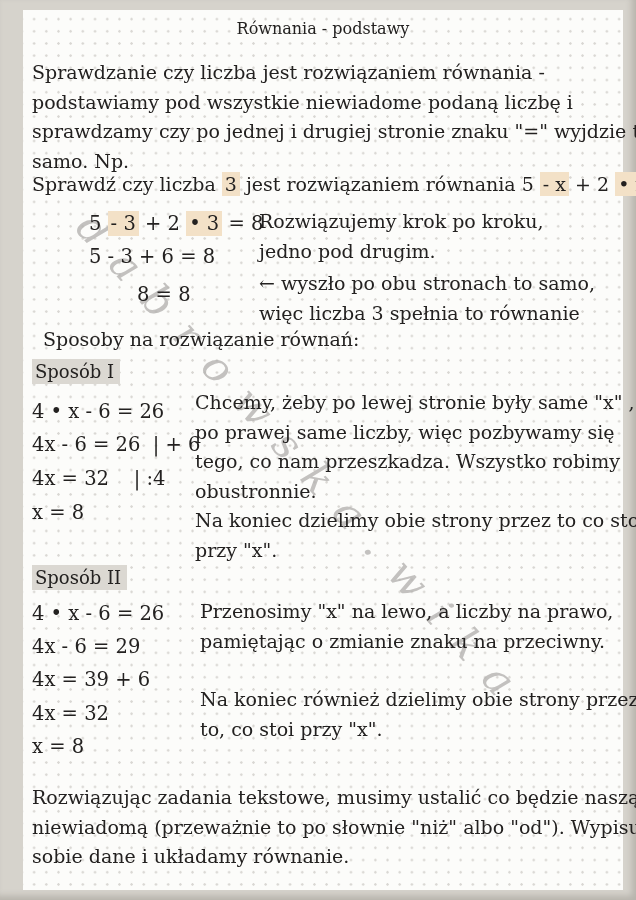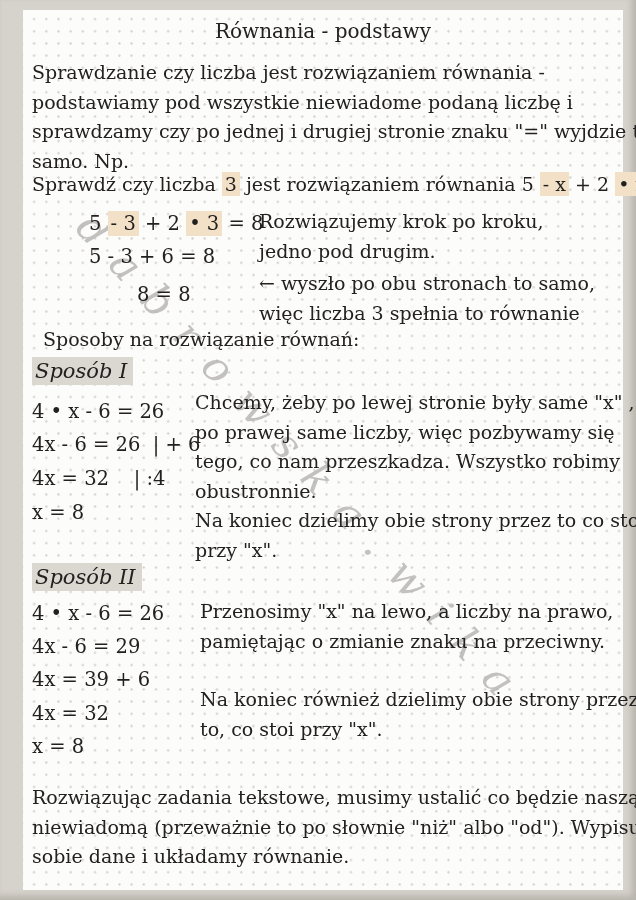--- a/index.html
+++ b/index.html
@@ -18,25 +18,25 @@
     background-color:#fcfcfa;
     background-image:radial-gradient(circle,#d9d7d3 1.1px,transparent 1.4px);
     background-size:12.2px 12.2px;
     background-position:5px 3px;
   }
   .line{position:absolute;white-space:pre;font-size:19px;line-height:29.5px;}
   .para{position:absolute;white-space:pre;font-size:19px;line-height:29.5px;}
   .eq{position:absolute;white-space:pre;font-size:19.5px;line-height:33.4px;}
   .title{
     position:absolute;top:9px;left:0;width:100%;
-    text-align:center;font-size:20px;white-space:pre;
+    text-align:center;font-size:16px;white-space:pre;
   }
   .hl-peach{background:#f3e1c7;padding:1px 3px;}
   .hl-gray{background:#dbd8d2;padding:2px 6px 2px 3px;}
-  .label{font-size:21px;font-style:italic;}
+  .label{font-size:18px;}
   .watermark{
     position:absolute;left:80px;top:193px;
     transform:rotate(48deg);transform-origin:0 0;
     font-style:italic;font-size:42px;letter-spacing:22px;
     color:#b5b3b1;opacity:.8;white-space:pre;
     pointer-events:none;
   }
 </style>
 </head>
 <body>

